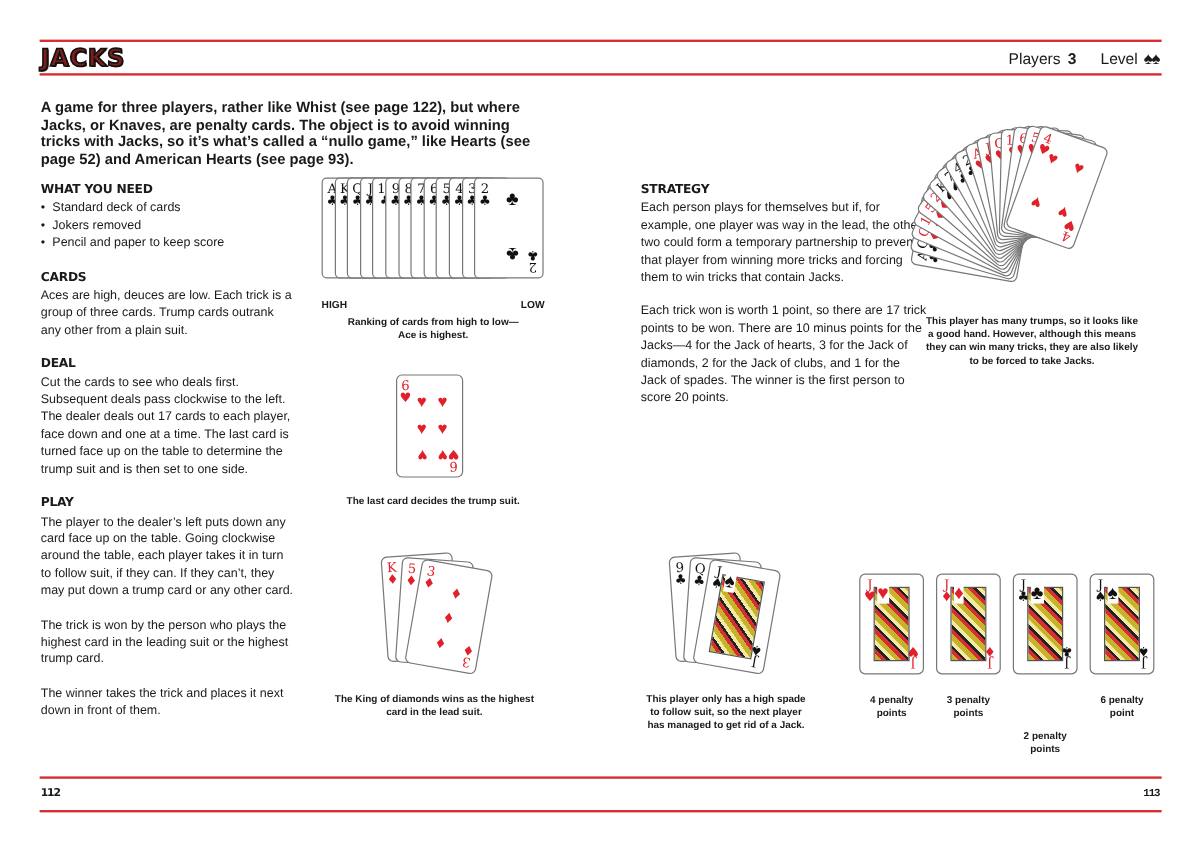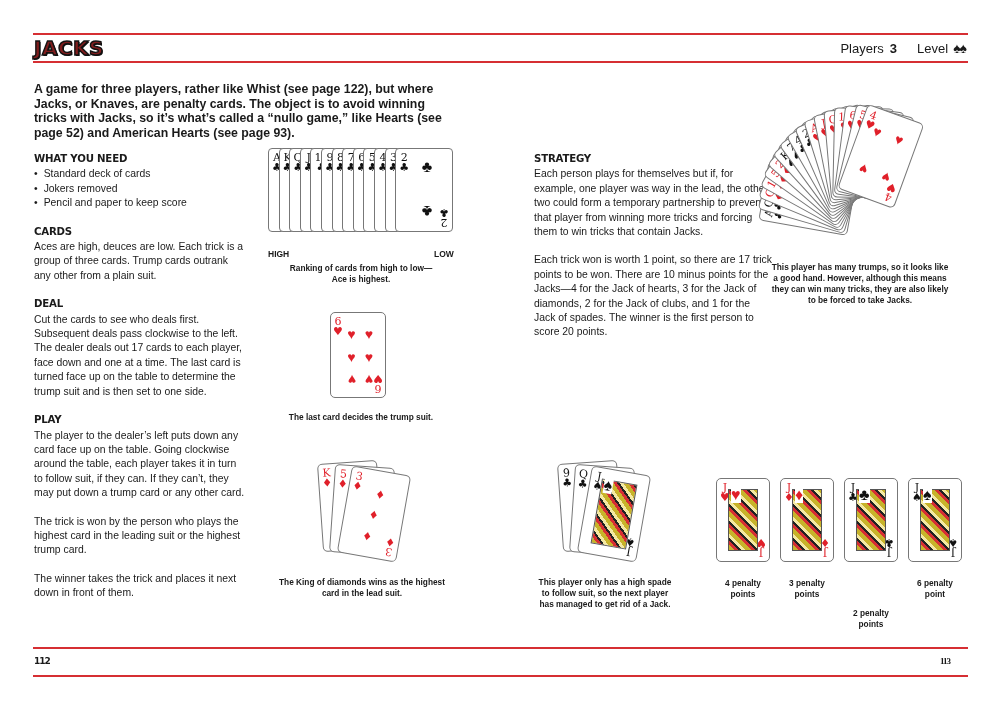--- a/index.html
+++ b/index.html
@@ -462,13 +462,13 @@
     </div>
     <div class="caption" style="left: 900px; top: 578px; width: 70px;">
       <div>6 penalty</div>
       <div>point</div>
     </div>
   </div>
 
 <div class="rule" style="top:647px;"></div>
 <div class="rule" style="top:675px;"></div>
 <div style="position:absolute; left:34px; top:656px; font-family:'DejaVu Sans',sans-serif; font-weight:bold; font-size:9px; letter-spacing:-1px;">112</div>
-<div style="position:absolute; right:50px; top:656px; font-family:Liberation Serif, serif; font-weight:bold; font-size:9px; letter-spacing:-1px;">113</div>
+<div style="position:absolute; right:34px; top:656px; font-family:Liberation Mono, monospace; font-weight:bold; font-size:9px; letter-spacing:-1px;">113</div>
 
 </body></html>

